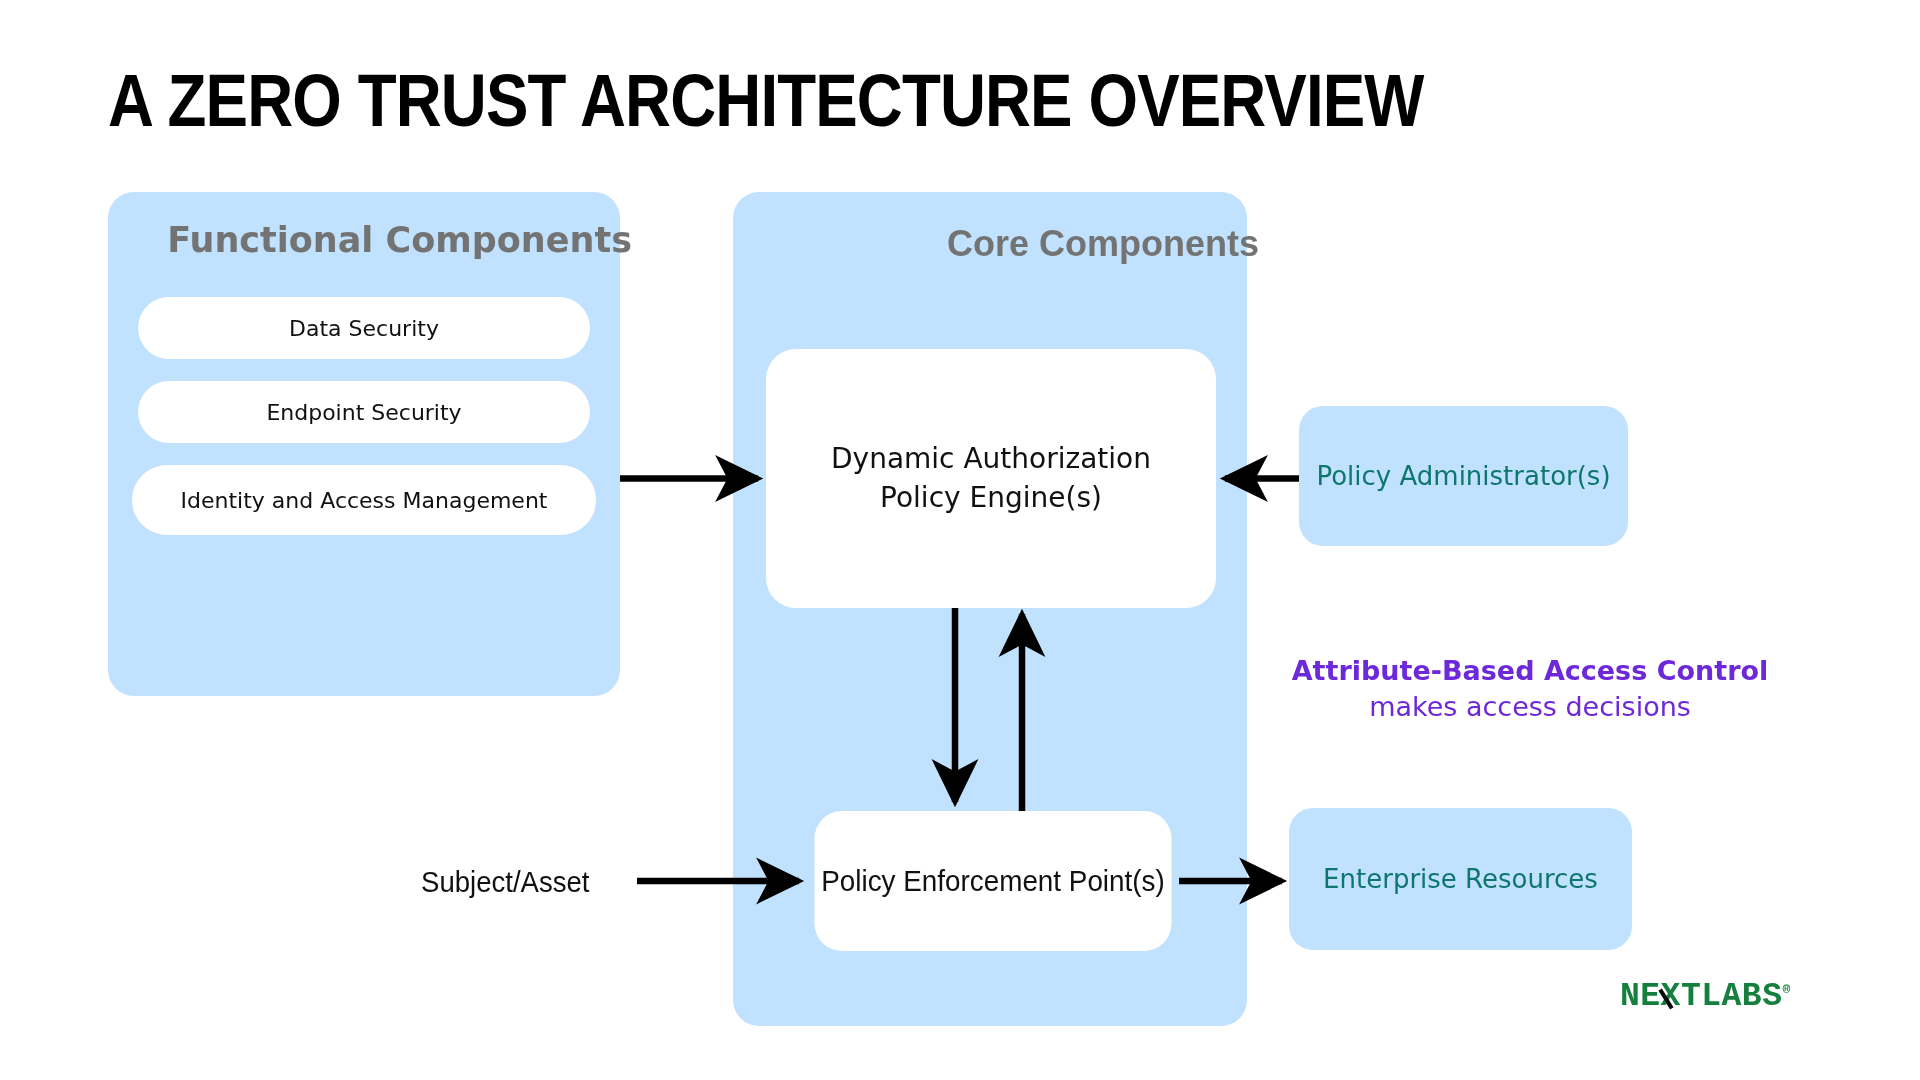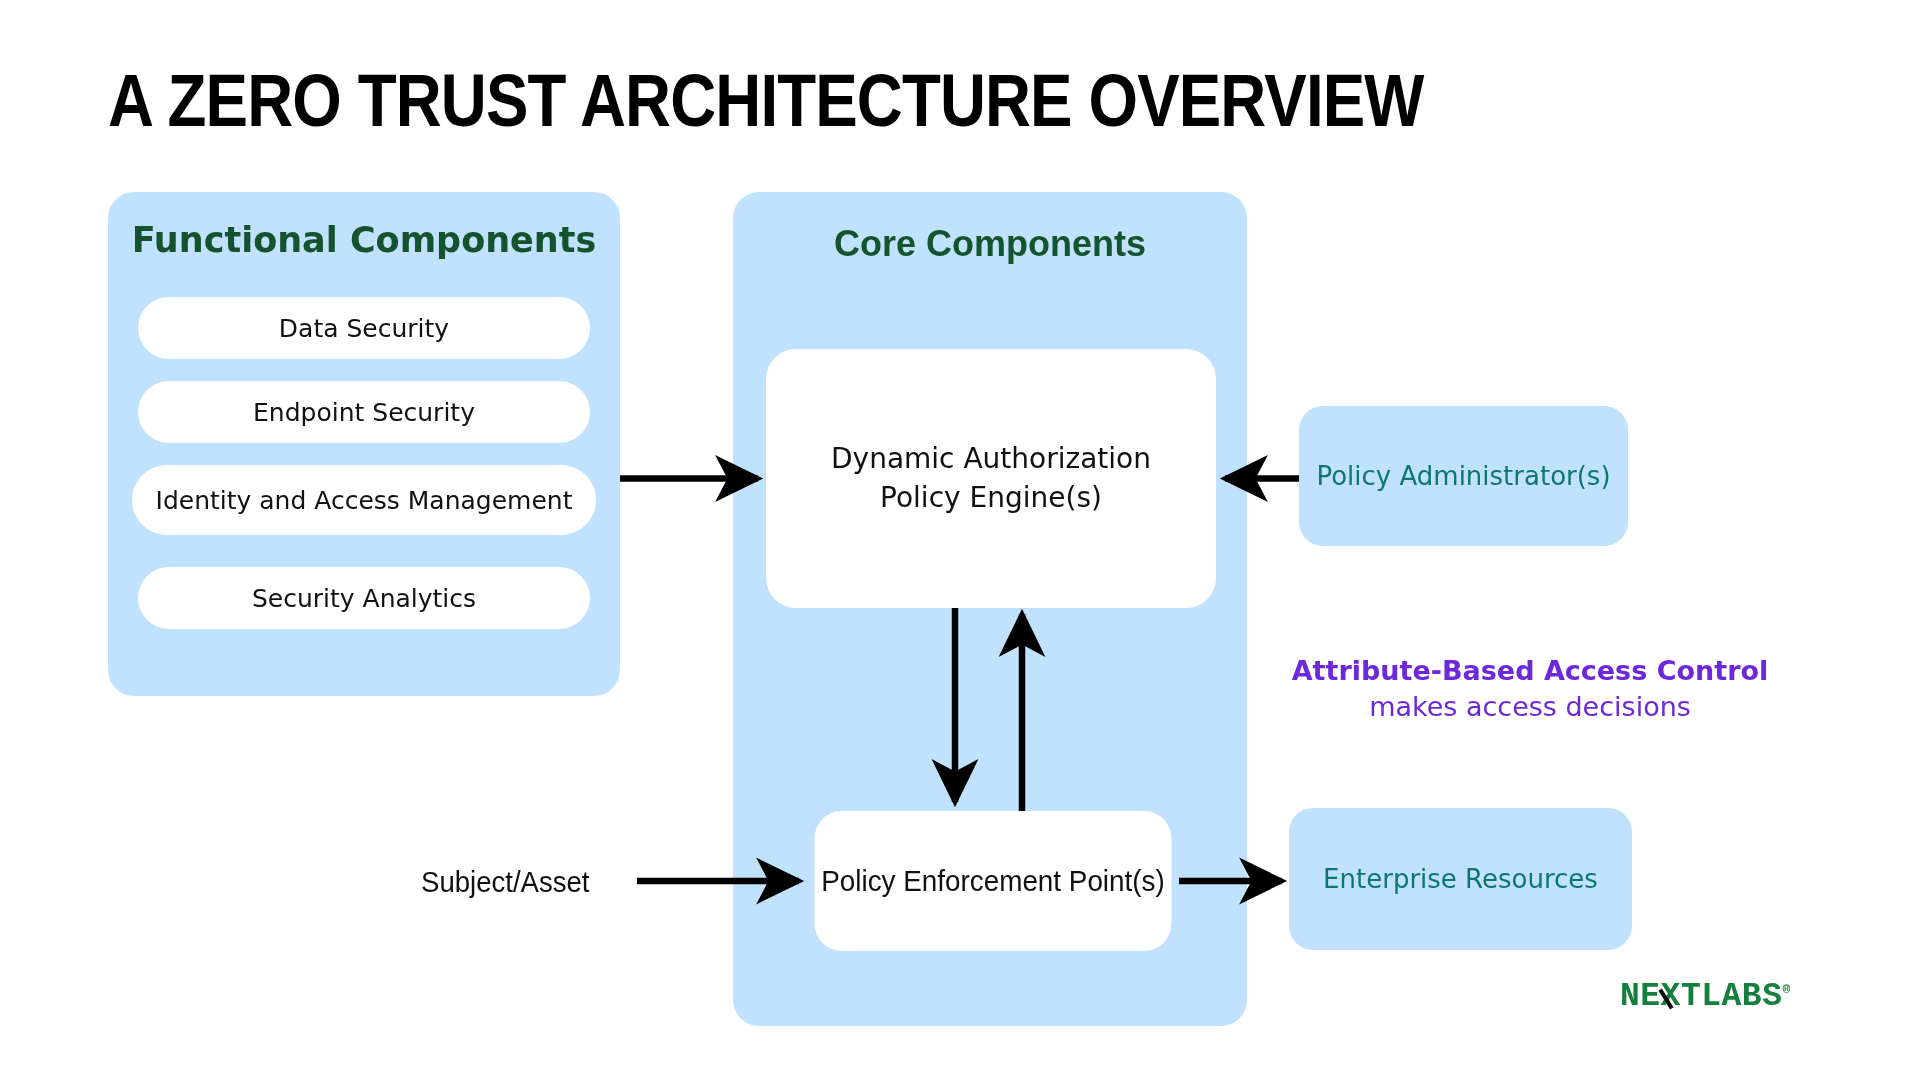--- a/index.html
+++ b/index.html
@@ -48,24 +48,24 @@
     height: 504px;
   }
   #panel-core {
     left: 733px;
     top: 192px;
     width: 514px;
     height: 834px;
   }
   .panel-title {
     position: absolute;
-    left: 0;
+    left: 12px;
     width: 100%;
-    text-align: center;
-    color: #14532d;
+    text-align: right;
+    color: #737373;
     white-space: nowrap;
   }
   #panel-functional .panel-title {
     top: 28px;
     font-family: "DejaVu Sans", sans-serif;
     font-weight: bold;
     font-size: 35px;
   }
   #panel-core .panel-title {
     top: 31px;
@@ -77,21 +77,21 @@
   
   .pill {
     position: absolute;
     background: #ffffff;
     border-radius: 40px;
     display: flex;
     align-items: center;
     justify-content: center;
     color: #111111;
     font-family: "DejaVu Sans", sans-serif;
-    font-size: 25px;
+    font-size: 22px;
     white-space: nowrap;
   }
 
   
   .core-box {
     position: absolute;
     background: #ffffff;
     border-radius: 30px;
     display: flex;
     align-items: center;
@@ -233,21 +233,20 @@
 
   <div class="panel" id="panel-functional">
     <div class="panel-title">Functional Components</div>
 
     <div class="pill" style="left:30px; top:105px; width:452px; height:62px;">Data Security</div>
 
     <div class="pill" style="left:24px; top:273px; width:464px; height:70px;">Identity and Access Management</div>
 
     <div class="pill" style="left:30px; top:189px; width:452px; height:62px;">Endpoint Security</div>
 
-    <div class="pill" style="left:30px; top:375px; width:452px; height:62px;">Security Analytics</div>
   </div>
 
   <div class="panel" id="panel-core">
     <div class="panel-title">Core Components</div>
   </div>
 
   <div class="core-box" id="box-dape">
     <div>
       <div>Dynamic Authorization</div>
       <div>Policy Engine(s)</div>

